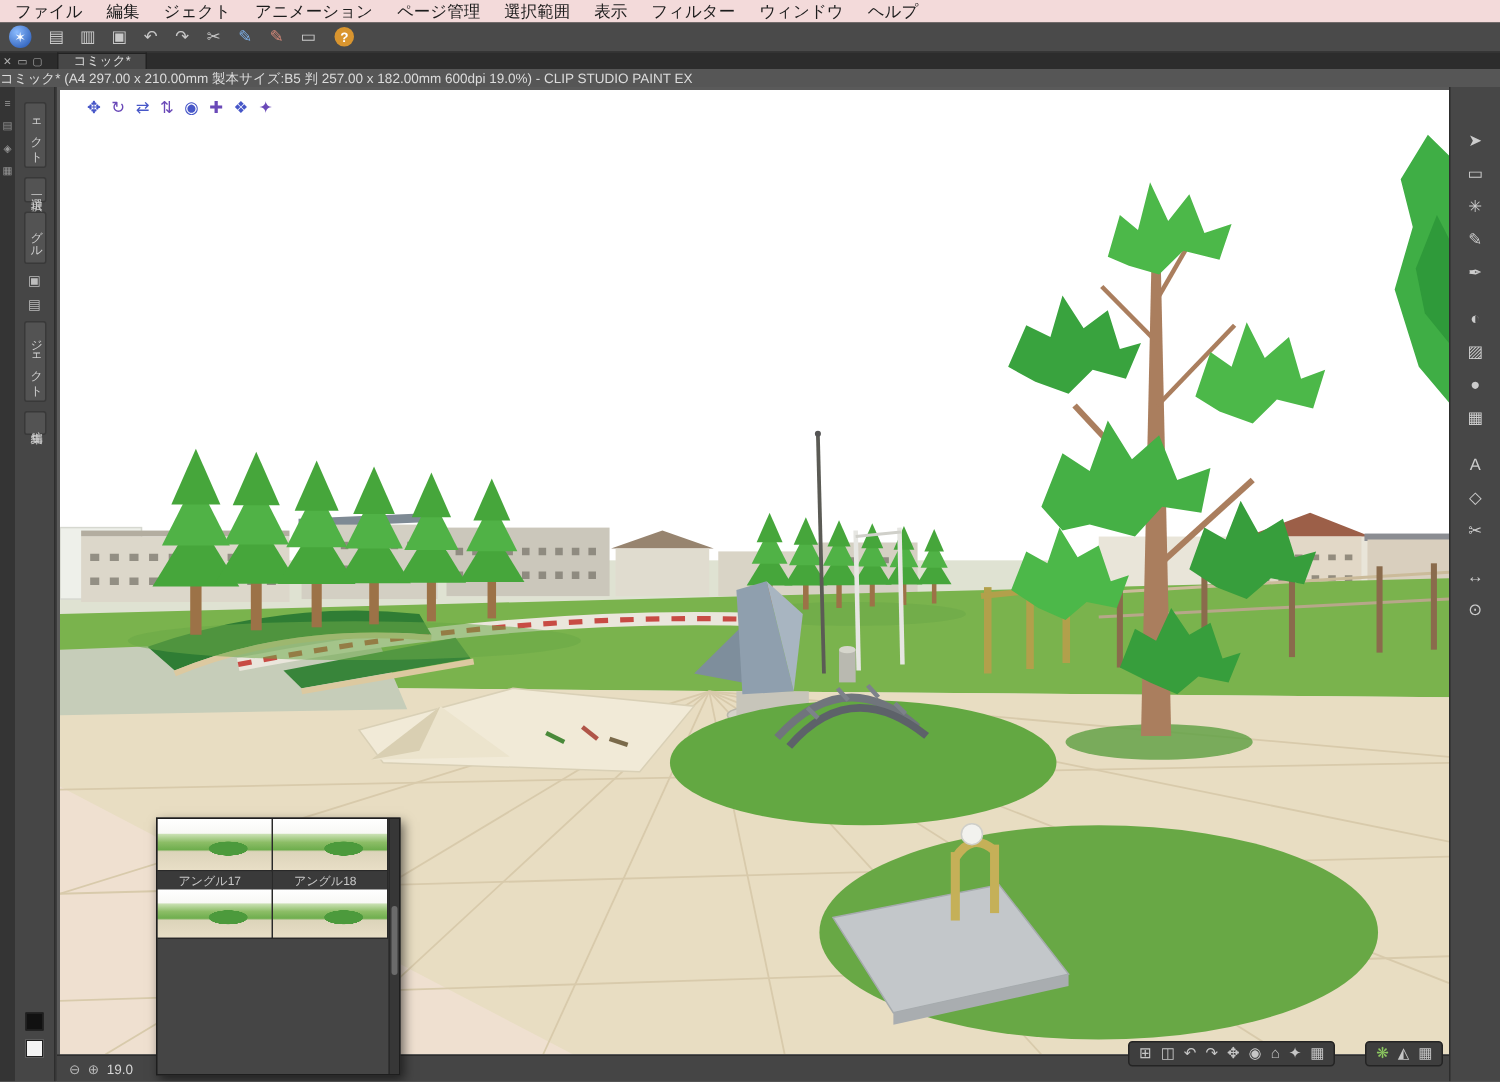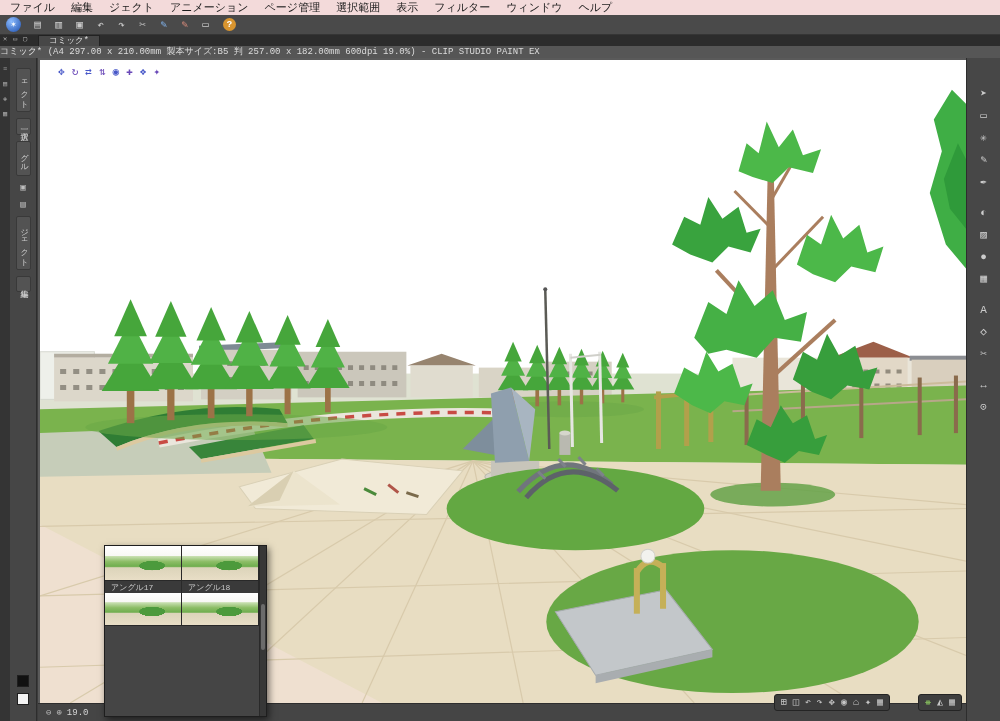--- a/index.html
+++ b/index.html
@@ -1,33 +1,33 @@
 <!DOCTYPE html>
 <html><head>
 <meta charset="utf-8">
 <style>
   *{margin:0;padding:0;box-sizing:border-box}
   html,body{background:#2b2b2b}
   .app{position:relative;width:1000px;height:721px;background:#3c3c3c;overflow:hidden;
-       font-family:Liberation Mono, monospace;-webkit-font-smoothing:antialiased}
+       font-family:Liberation Sans, sans-serif;-webkit-font-smoothing:antialiased}
   
   .menubar{position:absolute;top:0;left:0;right:0;height:15px;background:#f3dada;
            display:flex;align-items:center;gap:16px;padding:0 10px;font-size:11px;color:#1c1c1c}
   .toolbar{position:absolute;top:15px;left:0;right:0;height:20px;background:#4a4a4a;
            border-bottom:1px solid #353535;display:flex;align-items:center;gap:2px;padding:0 6px}
   .tbtn{width:19px;height:17px;display:flex;align-items:center;justify-content:center;
         font-size:11px;color:#c9c9c9}
   .tbtn.blue{color:#7fb0e8}.tbtn.red{color:#d88a7a}
   .logo{width:15px;height:15px;border-radius:50%;margin-right:5px;color:#fff;font-size:9px;
         display:flex;align-items:center;justify-content:center;
         background:radial-gradient(circle at 35% 30%,#8cbcff,#1d4fae)}
   .help{background:#d9952f;color:#fff;border-radius:50%;width:13px;height:13px;font-size:9px;
         font-weight:bold;display:flex;align-items:center;justify-content:center;margin-left:6px}
   .tabbar{position:absolute;top:35px;left:0;right:0;height:11px;background:#2c2c2c;
-          display:flex;}
+          display:flex;align-items:center}
   .winctl{color:#b0b0b0;font-size:7px;width:10px;text-align:center}
   .doc-tab{margin-left:8px;background:#474747;color:#dedede;font-size:8.5px;padding:0 10px;
            height:11px;display:flex;align-items:center;border:1px solid #222;border-bottom:none}
   .titlebar{position:absolute;top:46px;left:0;right:0;height:12px;background:#565656;
             color:#dcdcdc;font-size:9px;line-height:12px;
             white-space:nowrap;overflow:hidden}
   
   .main{position:absolute;top:58px;left:0;right:0;bottom:0}
   .left-strip{position:absolute;left:0;top:0;width:10px;bottom:0;background:#343434;
               display:flex;flex-direction:column;align-items:center;gap:8px;padding-top:8px}
@@ -64,21 +64,21 @@
   .rtool{width:22px;height:19px;display:flex;align-items:center;justify-content:center;
          color:#cccccc;font-size:11px;border-radius:2px}
   .rsep{height:6px}
   
   .angle-panel{position:absolute;left:66px;bottom:4px;width:163px;height:172px;background:#454545;
                border:1px solid #1e1e1e;box-shadow:2px 3px 7px rgba(0,0,0,.55);display:flex;z-index:7}
   .ap-grid{flex:1;display:flex;flex-direction:column;overflow:hidden}
   .ap-row{display:flex}
   .ap-cell{width:50%;border-right:1px solid #292929;border-bottom:1px solid #292929}
   .ap-label{height:12px;background:#3a3a3a;color:#c8c8c8;font-size:8px;display:flex;
-            align-items:center;gap:2px;padding-left:6px;white-space:nowrap;overflow:hidden}
+            align-items:center;gap:2px;padding-left:14px;white-space:nowrap;overflow:hidden}
   .ap-label.sel{background:#8ea4b6;color:#fff}
   .ap-thumb{height:32px;
      background:
        radial-gradient(ellipse 22px 8px at 62% 58%,#4c9a3c 58%,rgba(0,0,0,0) 60%),
        linear-gradient(180deg,#ffffff 0%,#f8f8f5 28%,#c9e0b2 30%,#8cbd66 46%,#6fae4e 60%,#dcd4ba 64%,#e8dec6 100%)}
   .ap-thumb.partial{height:34px}
   .ap-scroll{width:7px;background:#373737;border-left:1px solid #292929;position:relative}
   .ap-scroll-thumb{position:absolute;left:1px;right:1px;top:58px;height:46px;background:#6b6b6b;border-radius:3px}
 </style>
 </head>

